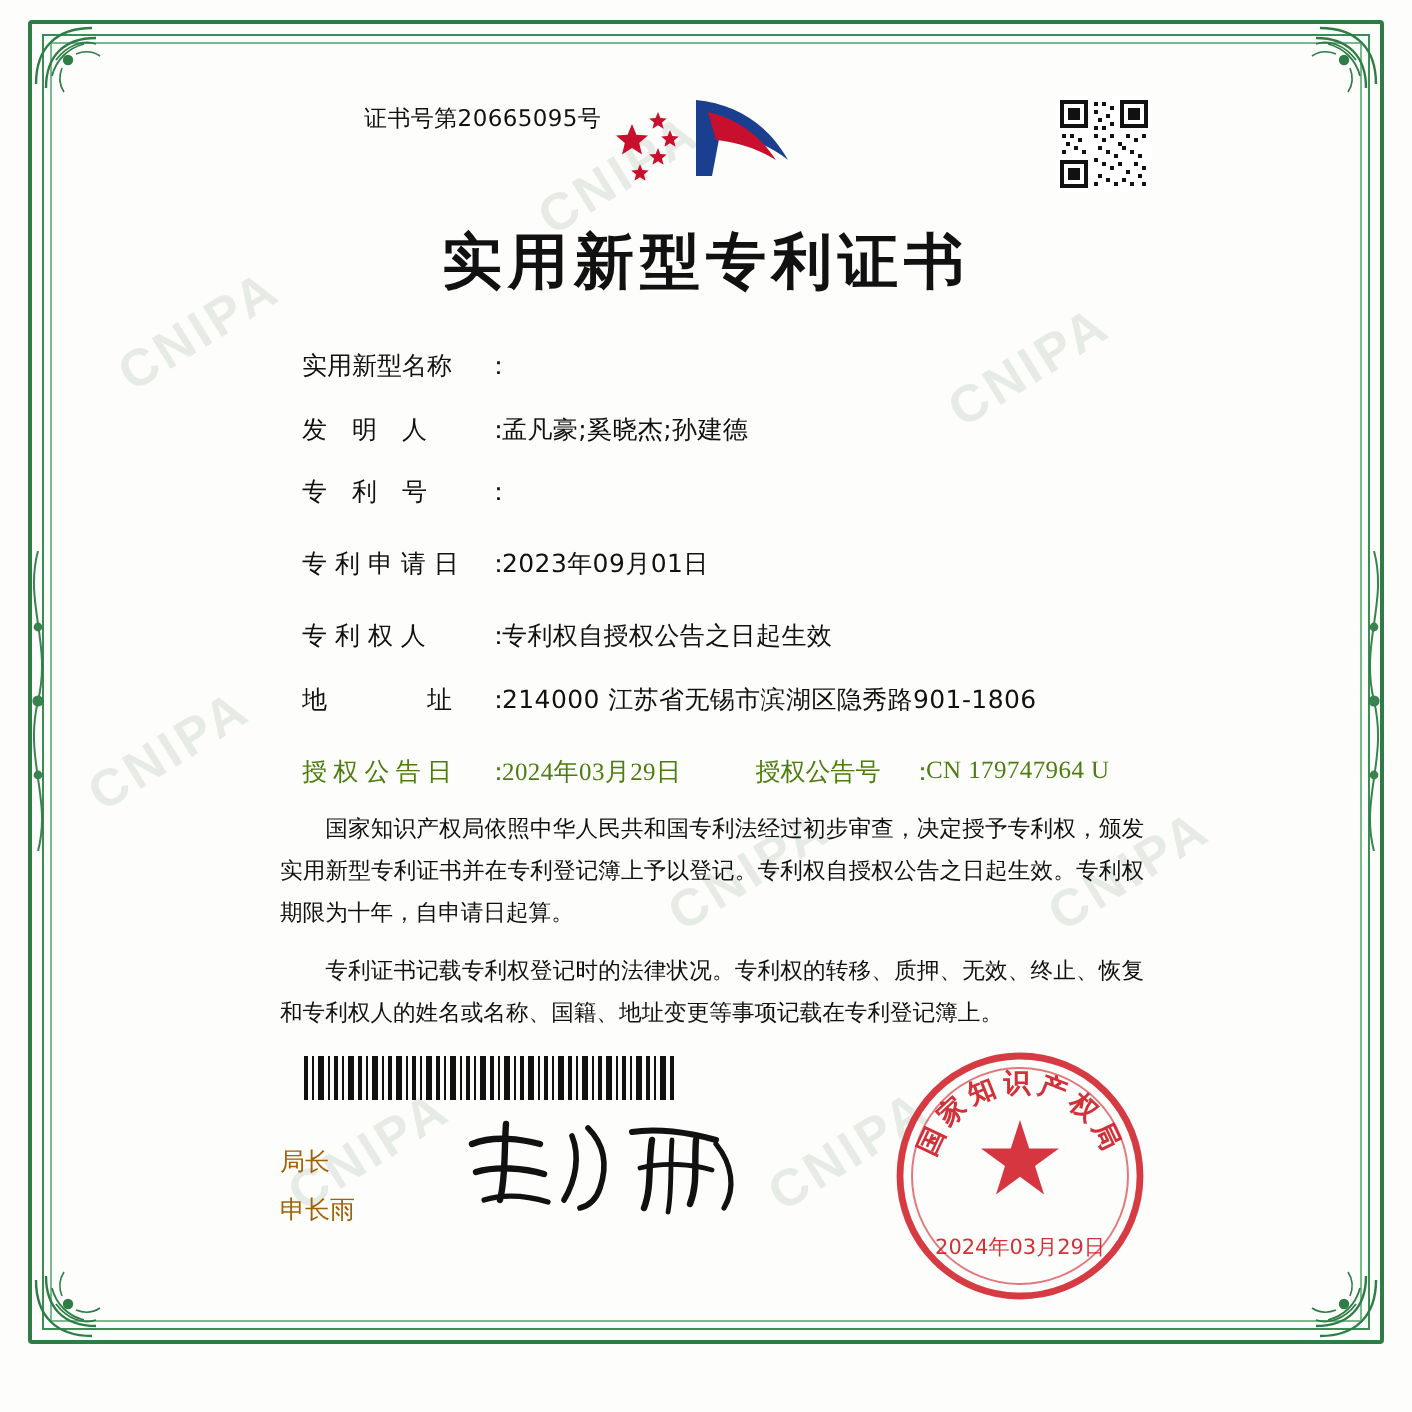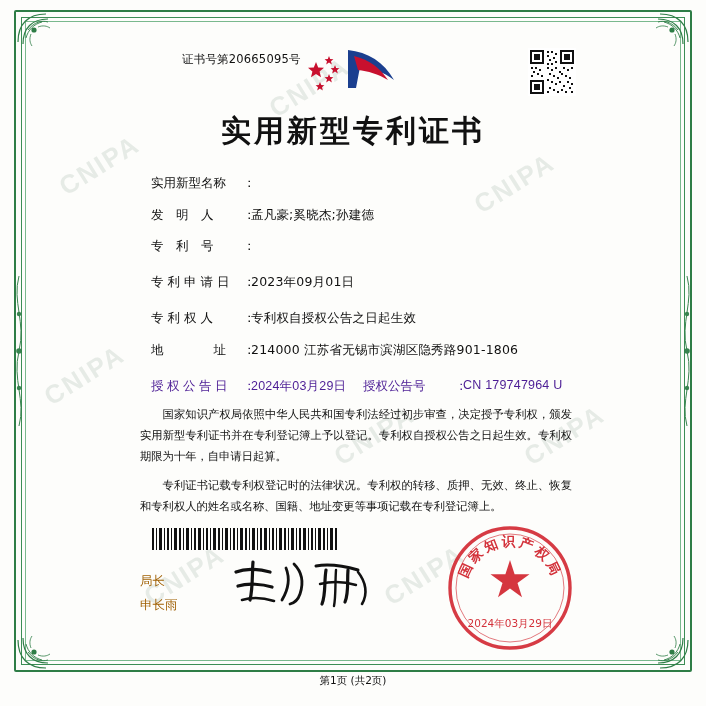--- a/index.html
+++ b/index.html
@@ -168,26 +168,26 @@
   .field-value {
     letter-spacing: 0.2px;
     white-space: nowrap;
   }
   .row-gap-lg { margin-bottom: 19px; }
 
   .two-col {
     display: flex;
     align-items: baseline;
     font-size: 12.5px;
-    font-family: Liberation Sans, sans-serif;
-    color: #4c1d95;
+    font-family: Liberation Serif, serif;
+    color: #4d7c0f;
   }
   .two-col .left { width: 212px; display: flex; }
   .two-col .right { display: flex; }
-  .two-col .right .field-label { width: 92px; }
+  .two-col .right .field-label { width: 92px; text-align: center; }
 
   .paragraphs {
     position: absolute;
     left: 140px;
     top: 405px;
     width: 432px;
     font-size: 11.3px;
     line-height: 1.85;
     text-align: justify;
     color: #111;
@@ -558,16 +558,15 @@
           <path d="M88 10 C100 8 116 10 130 14" stroke-width="3"></path>
           <path d="M98 14 C96 26 98 38 94 48"></path>
           <path d="M120 14 C119 26 121 36 117 46"></path>
           <path d="M92 28 C104 25 118 26 128 29" stroke-width="2.4"></path>
           <path d="M108 14 C107 28 108 40 106 50" stroke-width="2.4"></path>
           <path d="M130 16 C138 26 140 38 134 48" stroke-width="2.6"></path>
         </g>
       </svg>
     </div>
 
-    <div class="page-no">第1页 (共2页)</div>
 
   </div>
 </div>
 
 </body></html>

